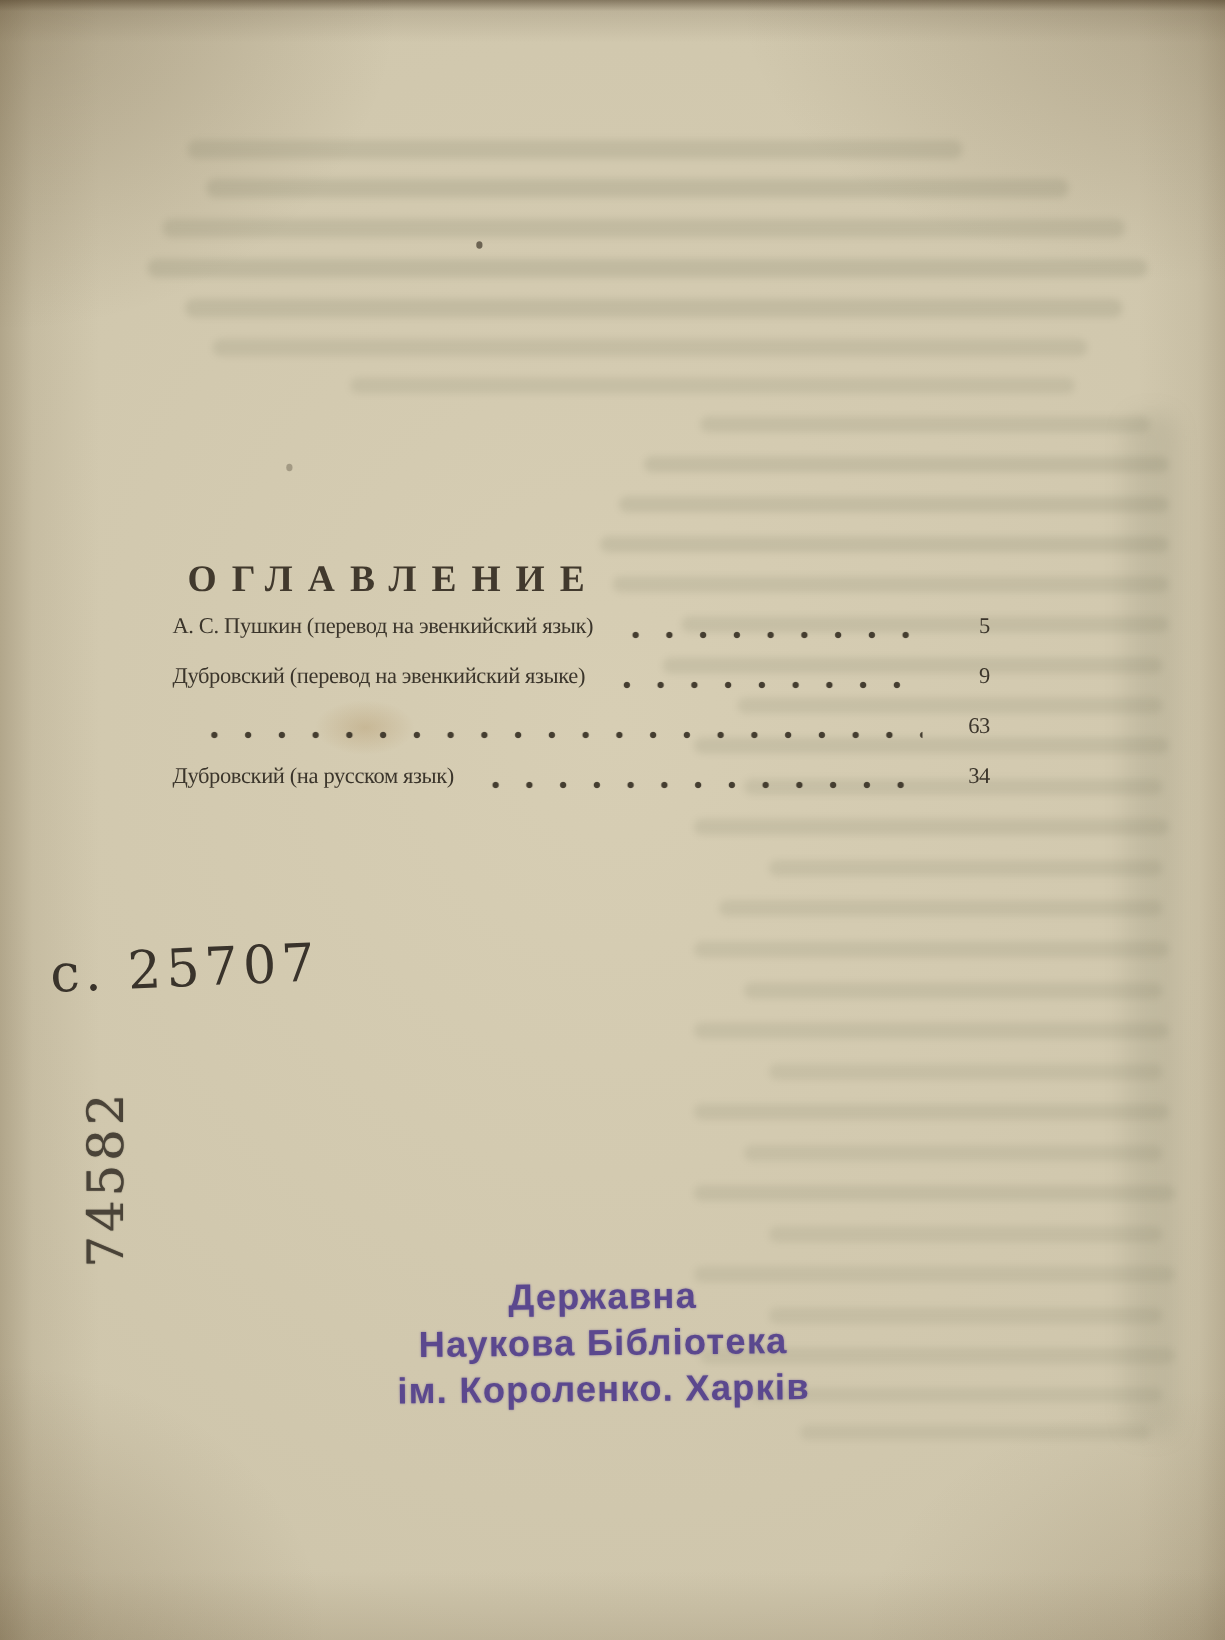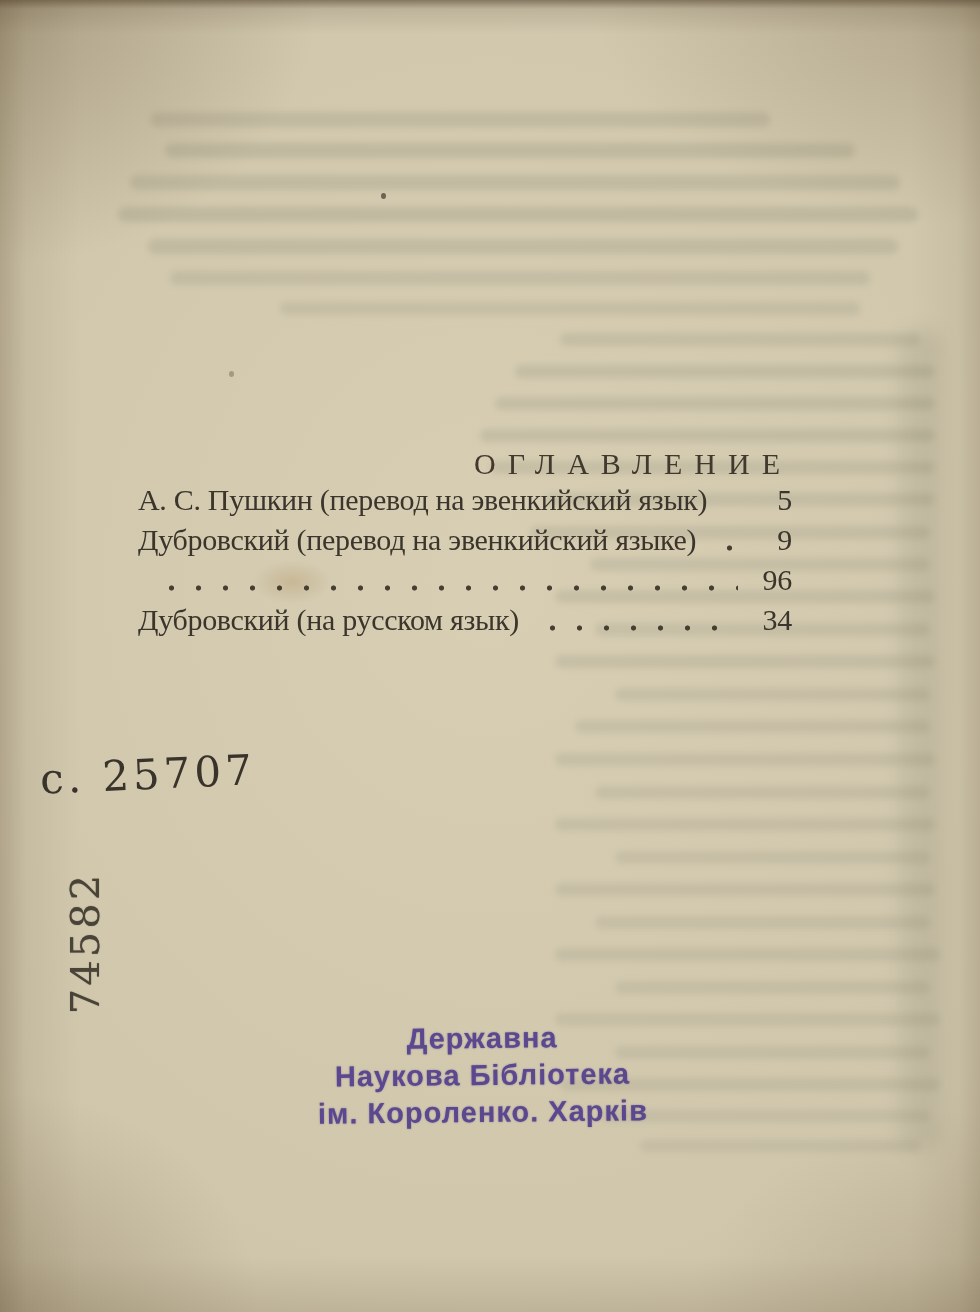--- a/index.html
+++ b/index.html
@@ -19,25 +19,25 @@
   }
   
   .bl{position:absolute;background:#66684f;filter:blur(3px);border-radius:7px;}
   .blv{position:absolute;background:#6f6f58;filter:blur(9px);border-radius:14px;}
   .stain{position:absolute;left:252px;top:560px;width:80px;height:44px;border-radius:50%;
     background:radial-gradient(closest-side, rgba(153,112,52,0.22), rgba(153,112,52,0)); }
   .speck{position:absolute;width:5px;height:6px;border-radius:50%;background:#4a4134;opacity:.75;}
 
   .toc{position:absolute;left:138px;top:448px;width:654px;}
   .toc-title{
-    text-align:right;font-size:30px;line-height:32px;letter-spacing:12px;text-indent:12px;
-    color:#41392d;white-space:nowrap;font-weight:normal;
+    text-align:left;font-size:30px;line-height:32px;letter-spacing:12px;text-indent:12px;
+    color:#41392d;white-space:nowrap;font-weight:bold;
   }
   .toc-colhdr{text-align:right;font-size:22px;line-height:24px;padding-right:2px;color:#3c362c;}
-  .entry{display:flex;align-items:baseline;font-size:30px;line-height:40px;
+  .entry{display:flex;align-items:baseline;font-size:18px;line-height:40px;
     letter-spacing:-0.3px;white-space:nowrap;color:#3b352b;}
   .entry .dots{
     flex:1;align-self:stretch;margin:0 8px 0 14px;
     background-image:radial-gradient(circle, #453e31 2.2px, rgba(69,62,49,0) 2.9px);
     background-size:27px 40px;background-position:6px 8px;background-repeat:repeat-x;
   }
   .entry .num{width:46px;text-align:right;}
 
   .handwritten{
     position:absolute;left:40px;top:750px;font-size:42px;letter-spacing:4px;
@@ -114,21 +114,21 @@
       <span class="dots"></span>
       <span class="num">5</span>
     </div>
     <div class="entry">
       <span class="label">Дубровский (перевод на эвенкийский языке)</span>
       <span class="dots"></span>
       <span class="num">9</span>
     </div>
     <div class="entry">
       <span class="dots"></span>
-      <span class="num">96</span>
+      <span class="num">63</span>
     </div>
     <div class="entry">
       <span class="label">Дубровский (на русском язык)</span>
       <span class="dots"></span>
       <span class="num">34</span>
     </div>
   </div>
 
   <div class="handwritten">с. 25707</div>
 

